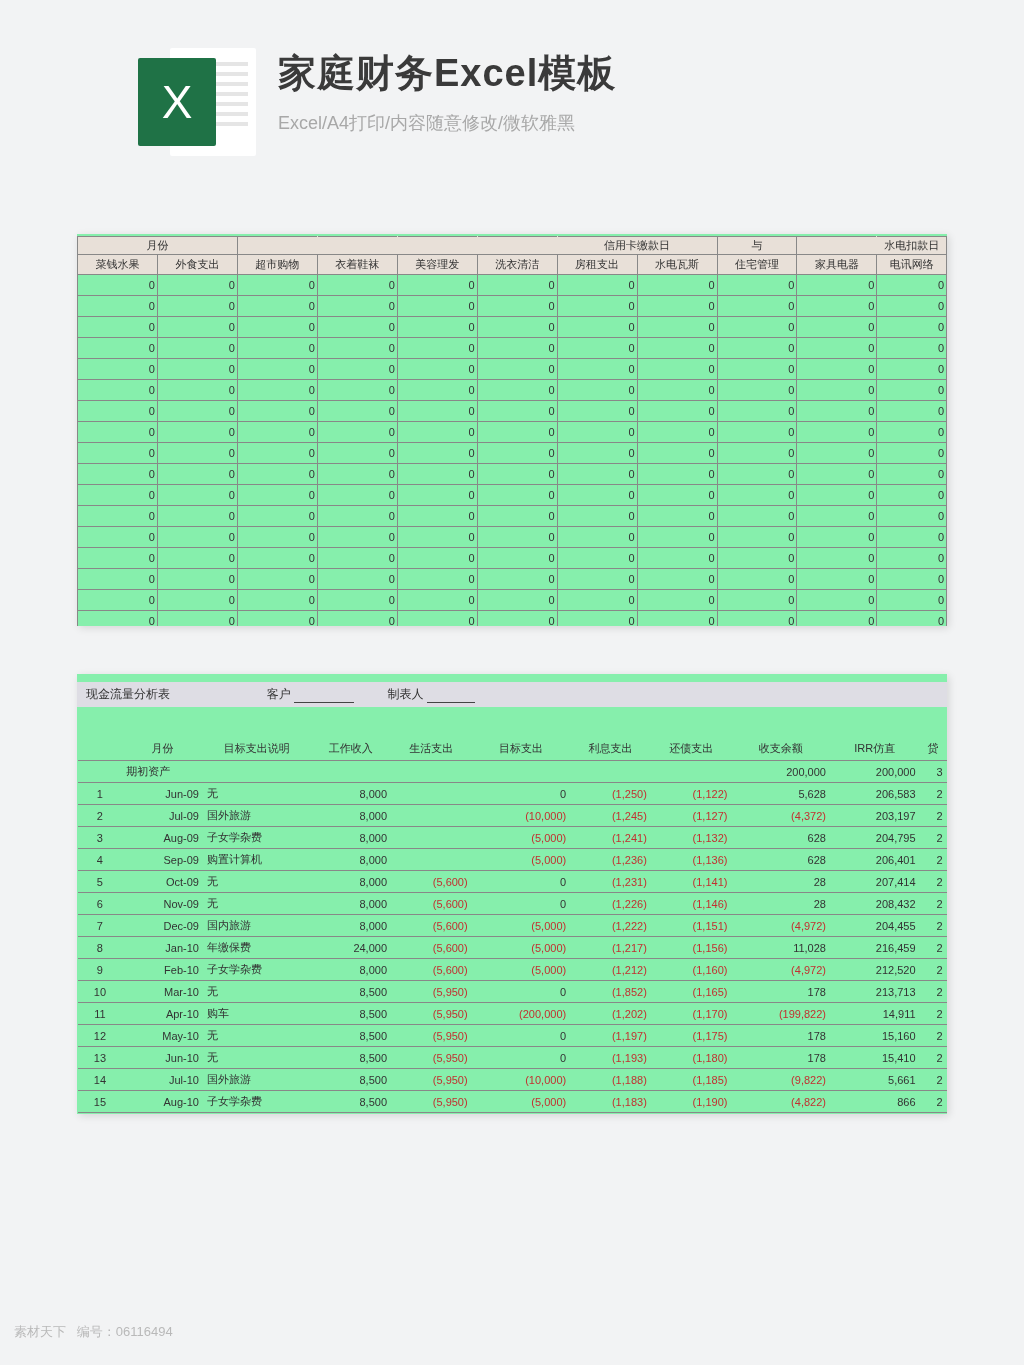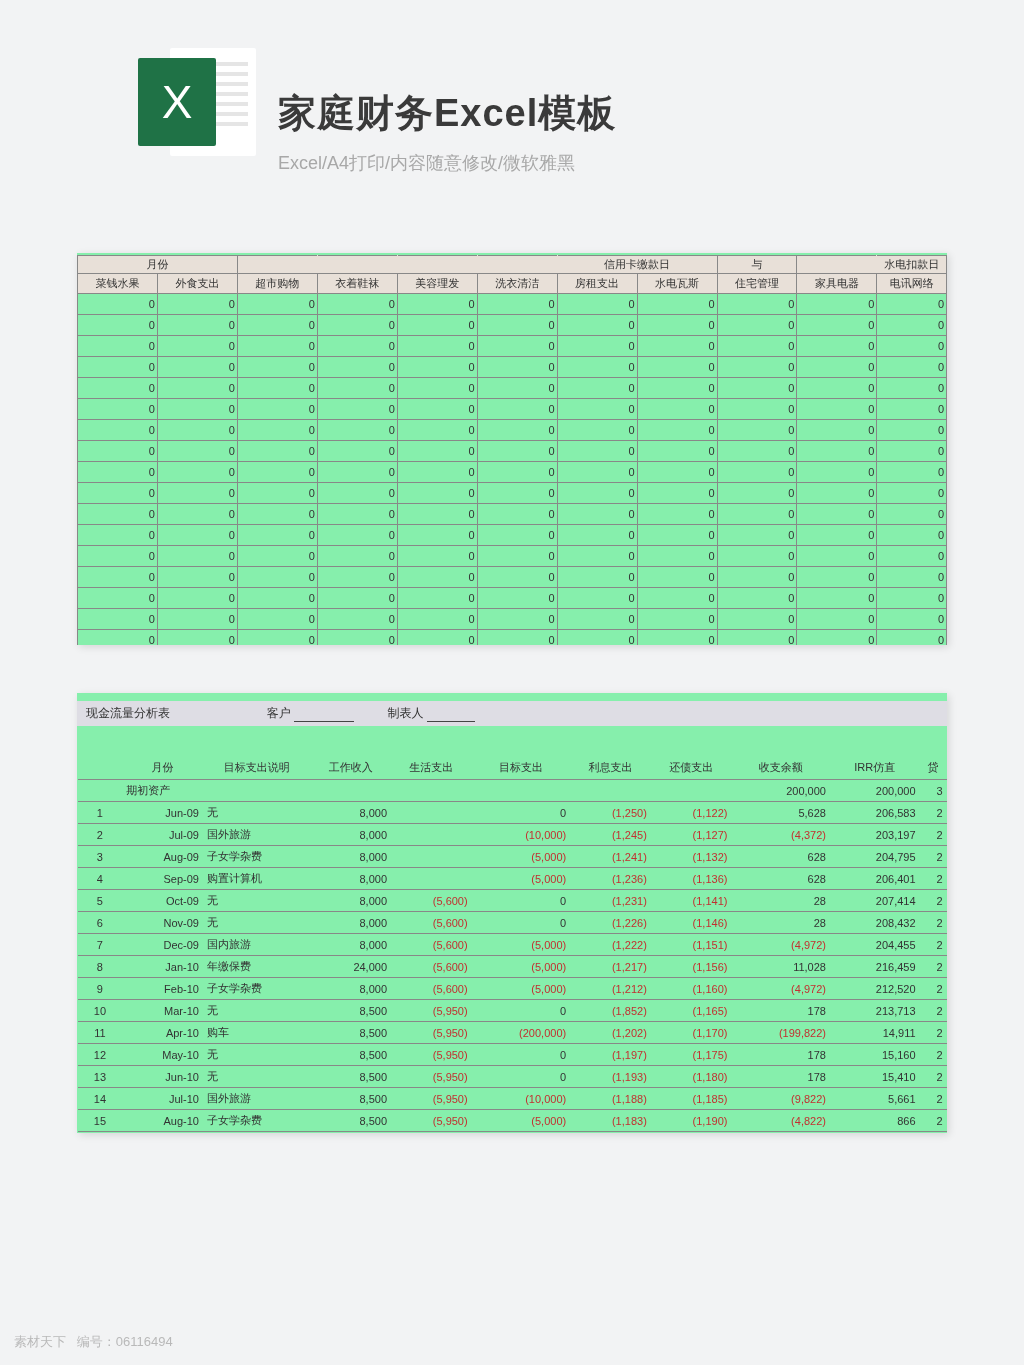--- a/index.html
+++ b/index.html
@@ -53,21 +53,20 @@
     color: #fff;
     font-size: 46px;
     font-weight: 300;
     font-family: Arial, sans-serif;
   }
   .title-block h1 {
     font-size: 38px;
     font-weight: 700;
     color: #3a3a3a;
     letter-spacing: 1px;
-    margin-top: 40px;
   }
   .title-block .sub {
     font-size: 18px;
     color: #a8a8a8;
     margin-top: 12px;
   }
 
   .sheet {
     background: #86efac;
     margin: 0 auto;
@@ -150,21 +149,21 @@
     border-bottom: 1px solid #888;
     height: 24px;
   }
   .sheet2 .neg { color: #c23030; }
   .sheet2 .left { text-align: left; }
   .sheet2 .center { text-align: center; }
   .sheet2 .gap td { border: none; height: 30px; }
 
   .watermark {
     position: absolute;
-    bottom: 14px;
+    bottom: 24px;
     left: 14px;
     font-size: 13px;
     color: #b9b9b9;
   }
 </style>
 </head>
 <body>
 
 <div class="header">
   <div class="excel-icon">

